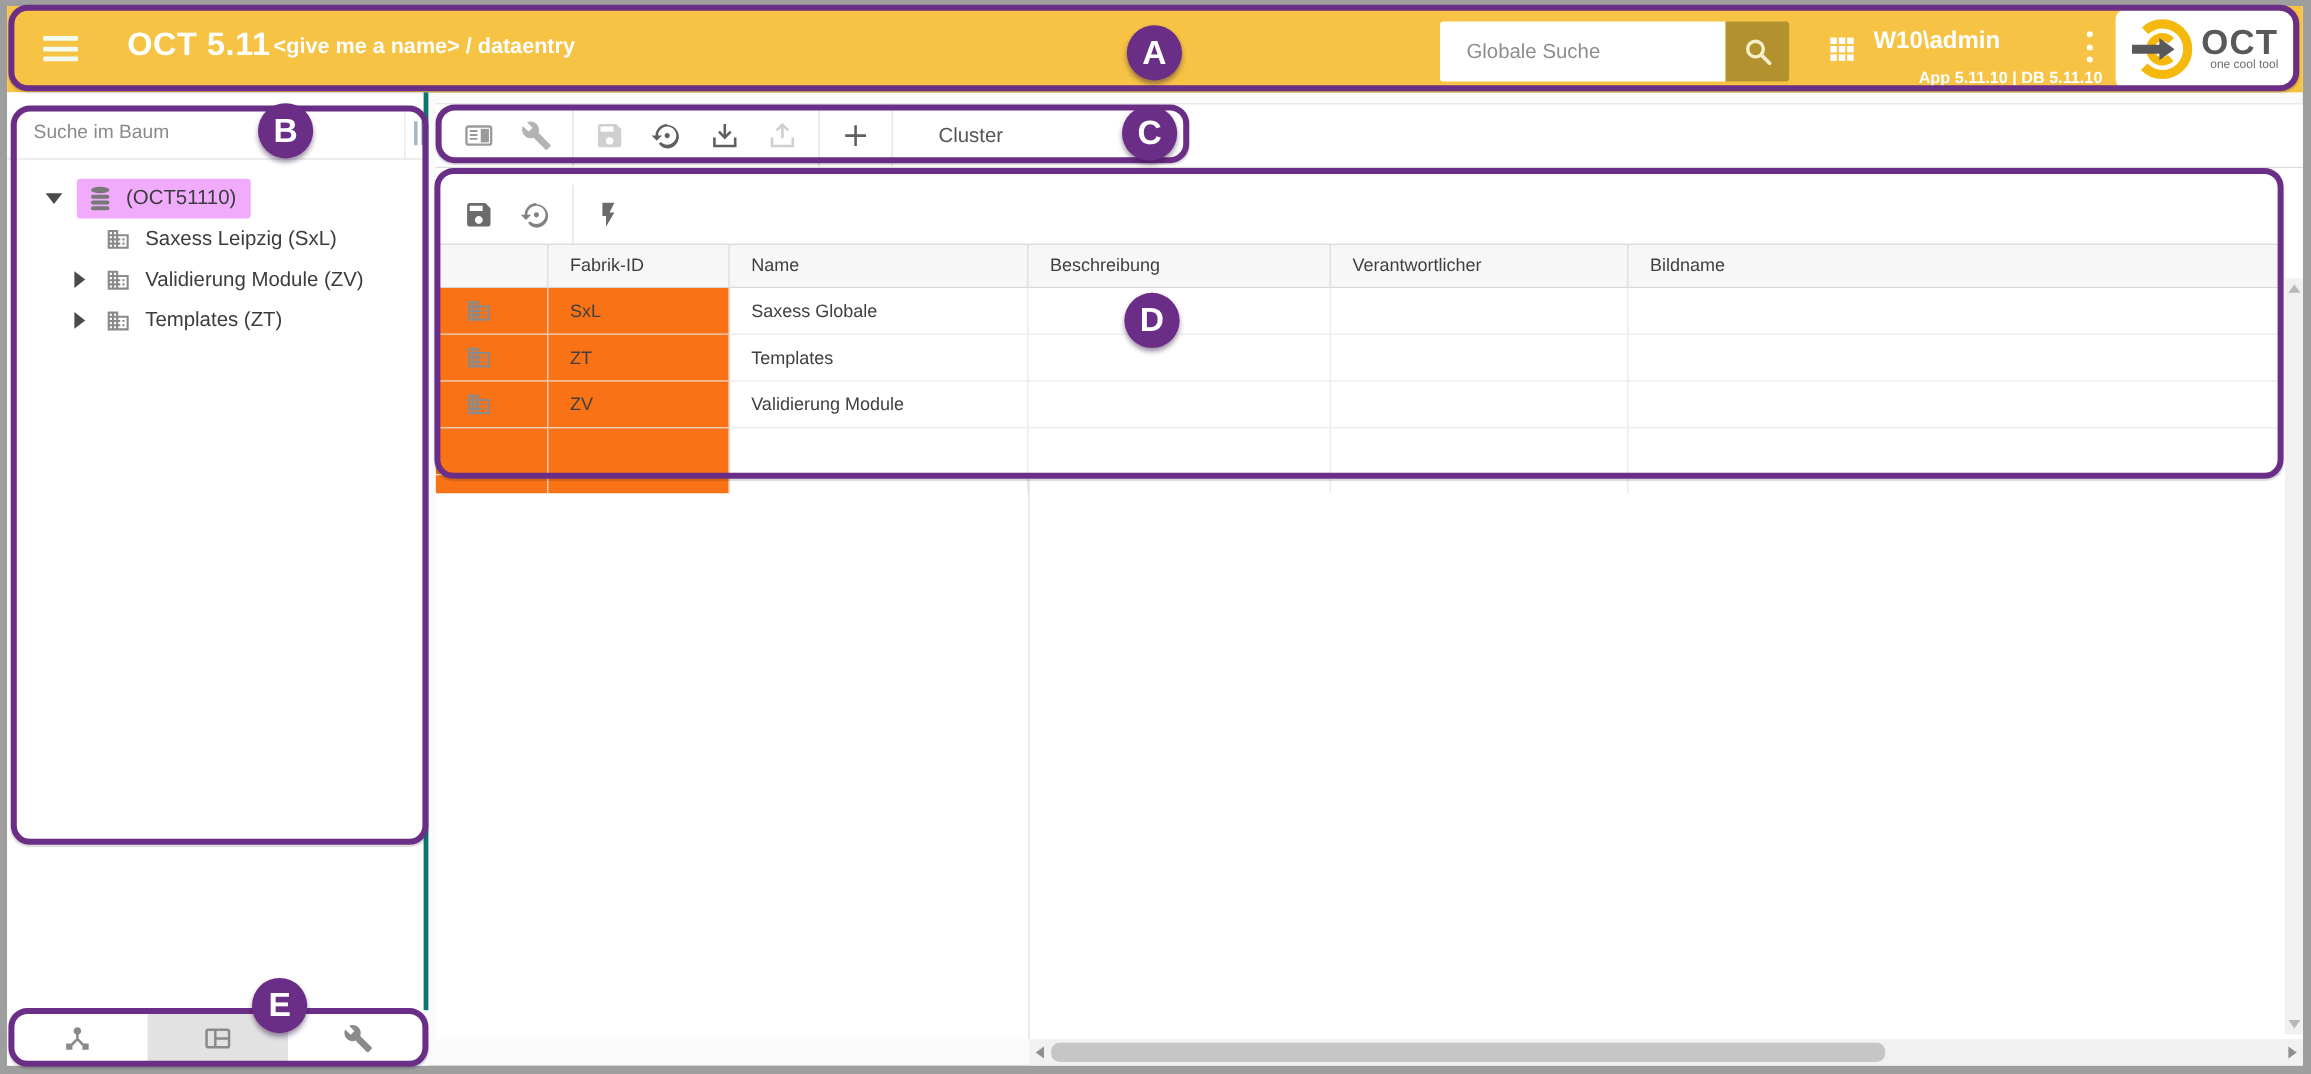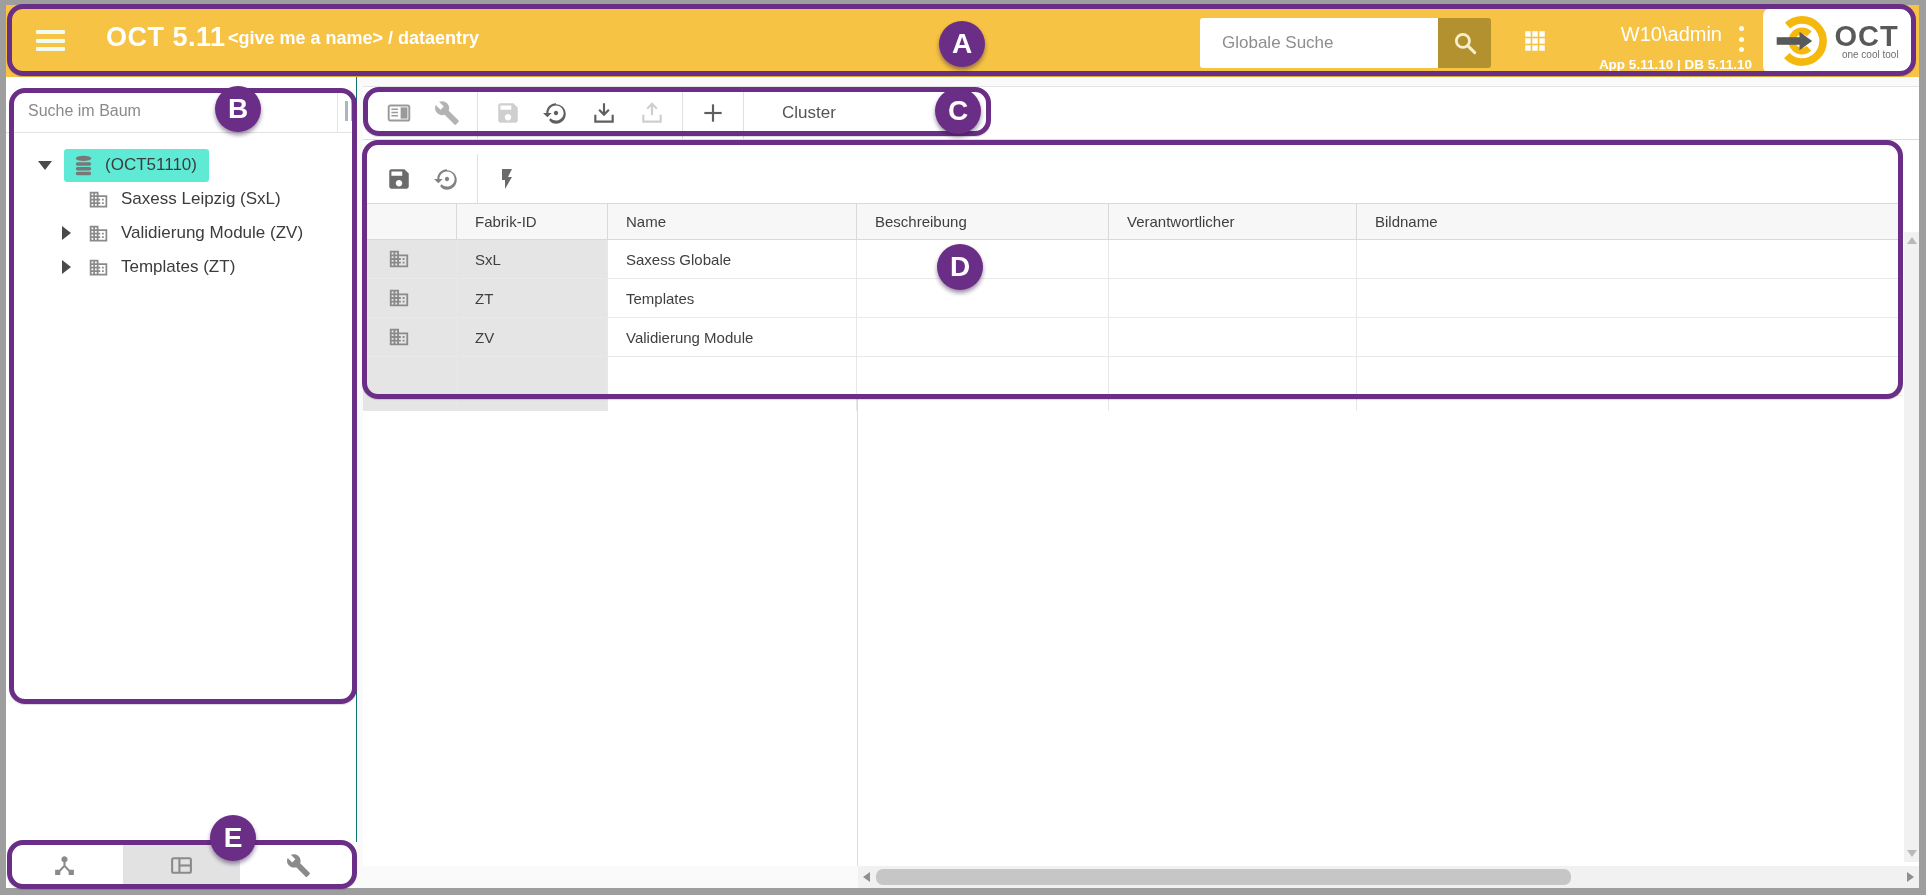--- a/index.html
+++ b/index.html
@@ -13,43 +13,43 @@
   .hamburger { position:absolute; left:30px; top:25px; width:29px; height:21px; cursor:pointer; }
   .hamburger span { display:block; height:4px; background:#f2fbef; margin-bottom:4.5px; border-radius:1px; }
   .app-title { position:absolute; left:100px; top:17px; font-size:27px; font-weight:bold; color:#fff; letter-spacing:0.5px;text-align:right; }
   .breadcrumb { position:absolute; left:222px; top:23px; font-size:18px; font-weight:bold; color:#fff; }
   .gsearch { position:absolute; left:1194px; top:13px; width:238px; height:50px; border:none; outline:none;
              border-radius:3px 0 0 3px; padding-left:22px; font-size:17px; color:#444; font-family:inherit; background:#fff; }
   .gsearch::placeholder { color:#8e8e8e; opacity:1; }
   .gsearch-btn { position:absolute; left:1432px; top:13px; width:53px; height:50px; background:#B3912F;
                  border:none; border-radius:0 3px 3px 0; cursor:pointer; display:flex; align-items:center; justify-content:center; }
   .apps-ic { position:absolute; left:1516px; top:23px; cursor:pointer; }
-  .user-name { position:absolute; left:1500px; top:18px; width:216px; text-align:right; font-size:20px; font-weight:normal; color:#fff; cursor:pointer; }
+  .user-name { position:absolute; left:1500px; top:18px; width:216px; text-align:center; font-size:20px; font-weight:bold; color:#fff; cursor:pointer; }
   .kebab { position:absolute; left:1730px; top:21px; width:10px; height:26px; cursor:pointer; display:flex; flex-direction:column; justify-content:space-between; align-items:center; }
   .kebab i { width:5px; height:5px; border-radius:50%; background:#fdfdf2; }
   .version { position:absolute; left:1530px; top:52px; width:216px; text-align:right; font-size:13.5px; font-weight:bold; color:#fff; }
   .logo-box { position:absolute; left:1757px; top:3px; width:148px; height:66px; background:#fff; border-radius:8px;
               display:flex; align-items:center; justify-content:center; gap:5px; }
   .logo-text { text-align:right; }
   .logo-oct { font-size:29px; font-weight:bold; color:#58595B; line-height:26px; letter-spacing:1px; }
   .logo-sub { font-size:10px; color:#6d6e70; }
 
   
-  .sidebar { position:absolute; left:6px; top:77px; width:351px; height:765px; background:#fff; border-right:1px solid #0f766e; }
+  .sidebar { position:absolute; left:6px; top:77px; width:351px; height:765px; background:#fff; border-right:4px solid #0f766e; }
   .tree-search-row { position:absolute; left:0; top:12px; width:351px; height:44px; border-bottom:1px solid #e2e2e2; }
   .tree-search { position:absolute; left:22px; top:6px; width:290px; height:32px; border:none; outline:none; font-size:16px; color:#444; font-family:inherit; }
   .tree-search::placeholder { color:#8a8a8a; opacity:1; }
   .ts-sep { position:absolute; left:331px; top:0; width:1px; height:44px; background:#e6e6e6; }
   .ts-handle { position:absolute; left:337px; top:12px; display:flex; cursor:col-resize; }
   .ts-handle i { width:3px; height:20px; background:#a9b7c4; margin:0 1.5px; }
   .tree-row { position:absolute; height:34px; display:flex; align-items:center; cursor:pointer; }
   .tree-label { font-size:17px; color:#3c3c3c; white-space:nowrap; }
   .tri-down { width:0; height:0; border-left:7px solid transparent; border-right:7px solid transparent; border-top:9px solid #4a4a4a; cursor:pointer; }
   .tri-right { width:0; height:0; border-top:7px solid transparent; border-bottom:7px solid transparent; border-left:9px solid #4a4a4a; cursor:pointer; }
-  .node-hl { display:flex; align-items:center; gap:10px; background:#5eead4; border-radius:3px; padding:5px 12px 5px 8px; }
+  .node-hl { display:flex; align-items:center; gap:10px; background:#f0abfc; border-radius:3px; padding:5px 12px 5px 8px; }
 
   .side-tabs { position:absolute; left:6px; top:842px; width:351px; height:46px; background:#fff; display:flex; }
   .side-tab { flex:1; display:flex; align-items:center; justify-content:center; cursor:pointer; color:#8a8a8a; }
   .side-tab.sel { background:#e2e2e2; }
 
   
   .main-bg { position:absolute; left:363px; top:140px; width:1556px; height:726px; background:#fff; }
   .toolbar { position:absolute; left:363px; top:86px; width:1556px; height:54px; background:#fff;
              border-top:1px solid #e4e4e4; border-bottom:1px solid #dcdcdc; display:flex; align-items:center; padding-left:12px; }
   .tb-ic { margin:0 11px; cursor:pointer; }
@@ -59,21 +59,21 @@
   .ic-d1 { color:#6b6b6b; } .ic-d2 { color:#838383; }
 
   
   .grid-block { position:absolute; left:363px; top:154px; width:1539px; height:257px; background:#fff; overflow:hidden; }
   .grid-toolbar { height:49px; display:flex; align-items:center; padding-left:12px; }
   .grid-head { display:flex; height:37px; background:#f7f7f7; border-top:1px solid #d9d9d9; border-bottom:1px solid #d9d9d9; }
   .gh-cell { font-size:15px; color:#3f3f3f; line-height:35px; padding-left:18px; border-right:1px solid #d9d9d9; overflow:hidden; white-space:nowrap; }
   .grid-row { display:flex; height:39px; }
   .gc { border-right:1px solid #e7e7e7; border-bottom:1px solid #e9e9e9; font-size:15px; color:#3f3f3f;
         display:flex; align-items:center; padding-left:18px; white-space:nowrap; overflow:hidden; }
-  .gc.frozen { background:#e5e5e5; }
+  .gc.frozen { background:#f97316; }
   .c0 { width:94px; padding-left:25px; } .c1 { width:151px; } .c2 { width:249px; } .c3 { width:252px; } .c4 { width:248px; } .c5 { flex:1; border-right:none; }
   .gh-cell.c5 { border-right:none; }
 
   .col-line { position:absolute; left:857px; top:399px; width:1px; height:467px; background:#dcdcdc; }
 
   
   .vscroll { position:absolute; left:1904px; top:232px; width:15px; height:630px; background:#f1f1f1; }
   .vs-up { position:absolute; left:3px; top:5px; width:0; height:0; border-left:5px solid transparent; border-right:5px solid transparent; border-bottom:7px solid #b8b8b8; cursor:pointer; }
   .vs-down { position:absolute; left:3px; bottom:5px; width:0; height:0; border-left:5px solid transparent; border-right:5px solid transparent; border-top:7px solid #b8b8b8; cursor:pointer; }
   .hscroll { position:absolute; left:858px; top:866px; width:1061px; height:22px; background:#f1f1f1; }

